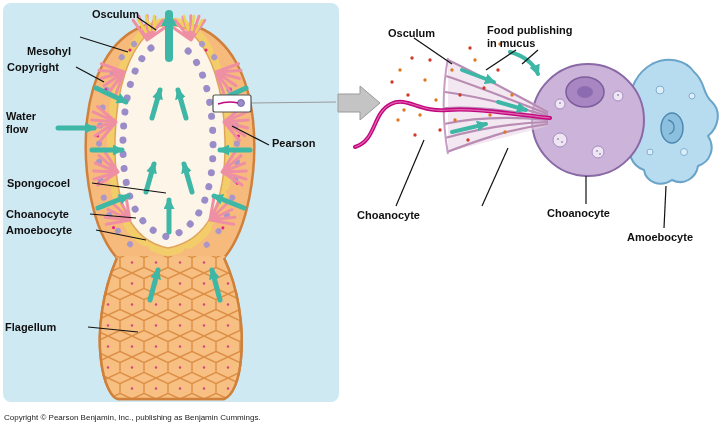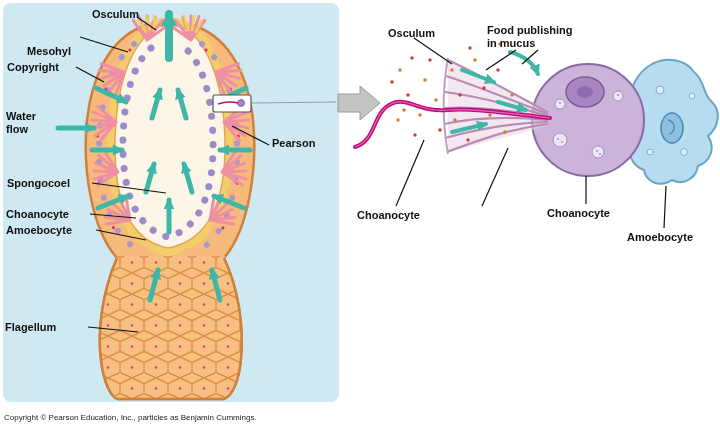--- a/index.html
+++ b/index.html
@@ -217,14 +217,14 @@
   <div class="lbl" style="left:6px;top:224px">Amoebocyte</div>
   <div class="lbl" style="left:5px;top:321px">Flagellum</div>
 
   <div class="lbl" style="left:388px;top:27px">Osculum</div>
   <div class="lbl" style="left:487px;top:24px">Food publishing
 in mucus</div>
   <div class="lbl" style="left:357px;top:209px">Choanocyte</div>
   <div class="lbl" style="left:547px;top:207px">Choanocyte</div>
   <div class="lbl" style="left:627px;top:231px">Amoebocyte</div>
 
-  <div class="copyright">Copyright © Pearson Education, Inc., particles as Benjamin Cummings.</div>
+  <div class="copyright">Copyright © Pearson Benjamin, Inc., publishing as Benjamin Cummings.</div>
 </div>
 
 </body></html>

